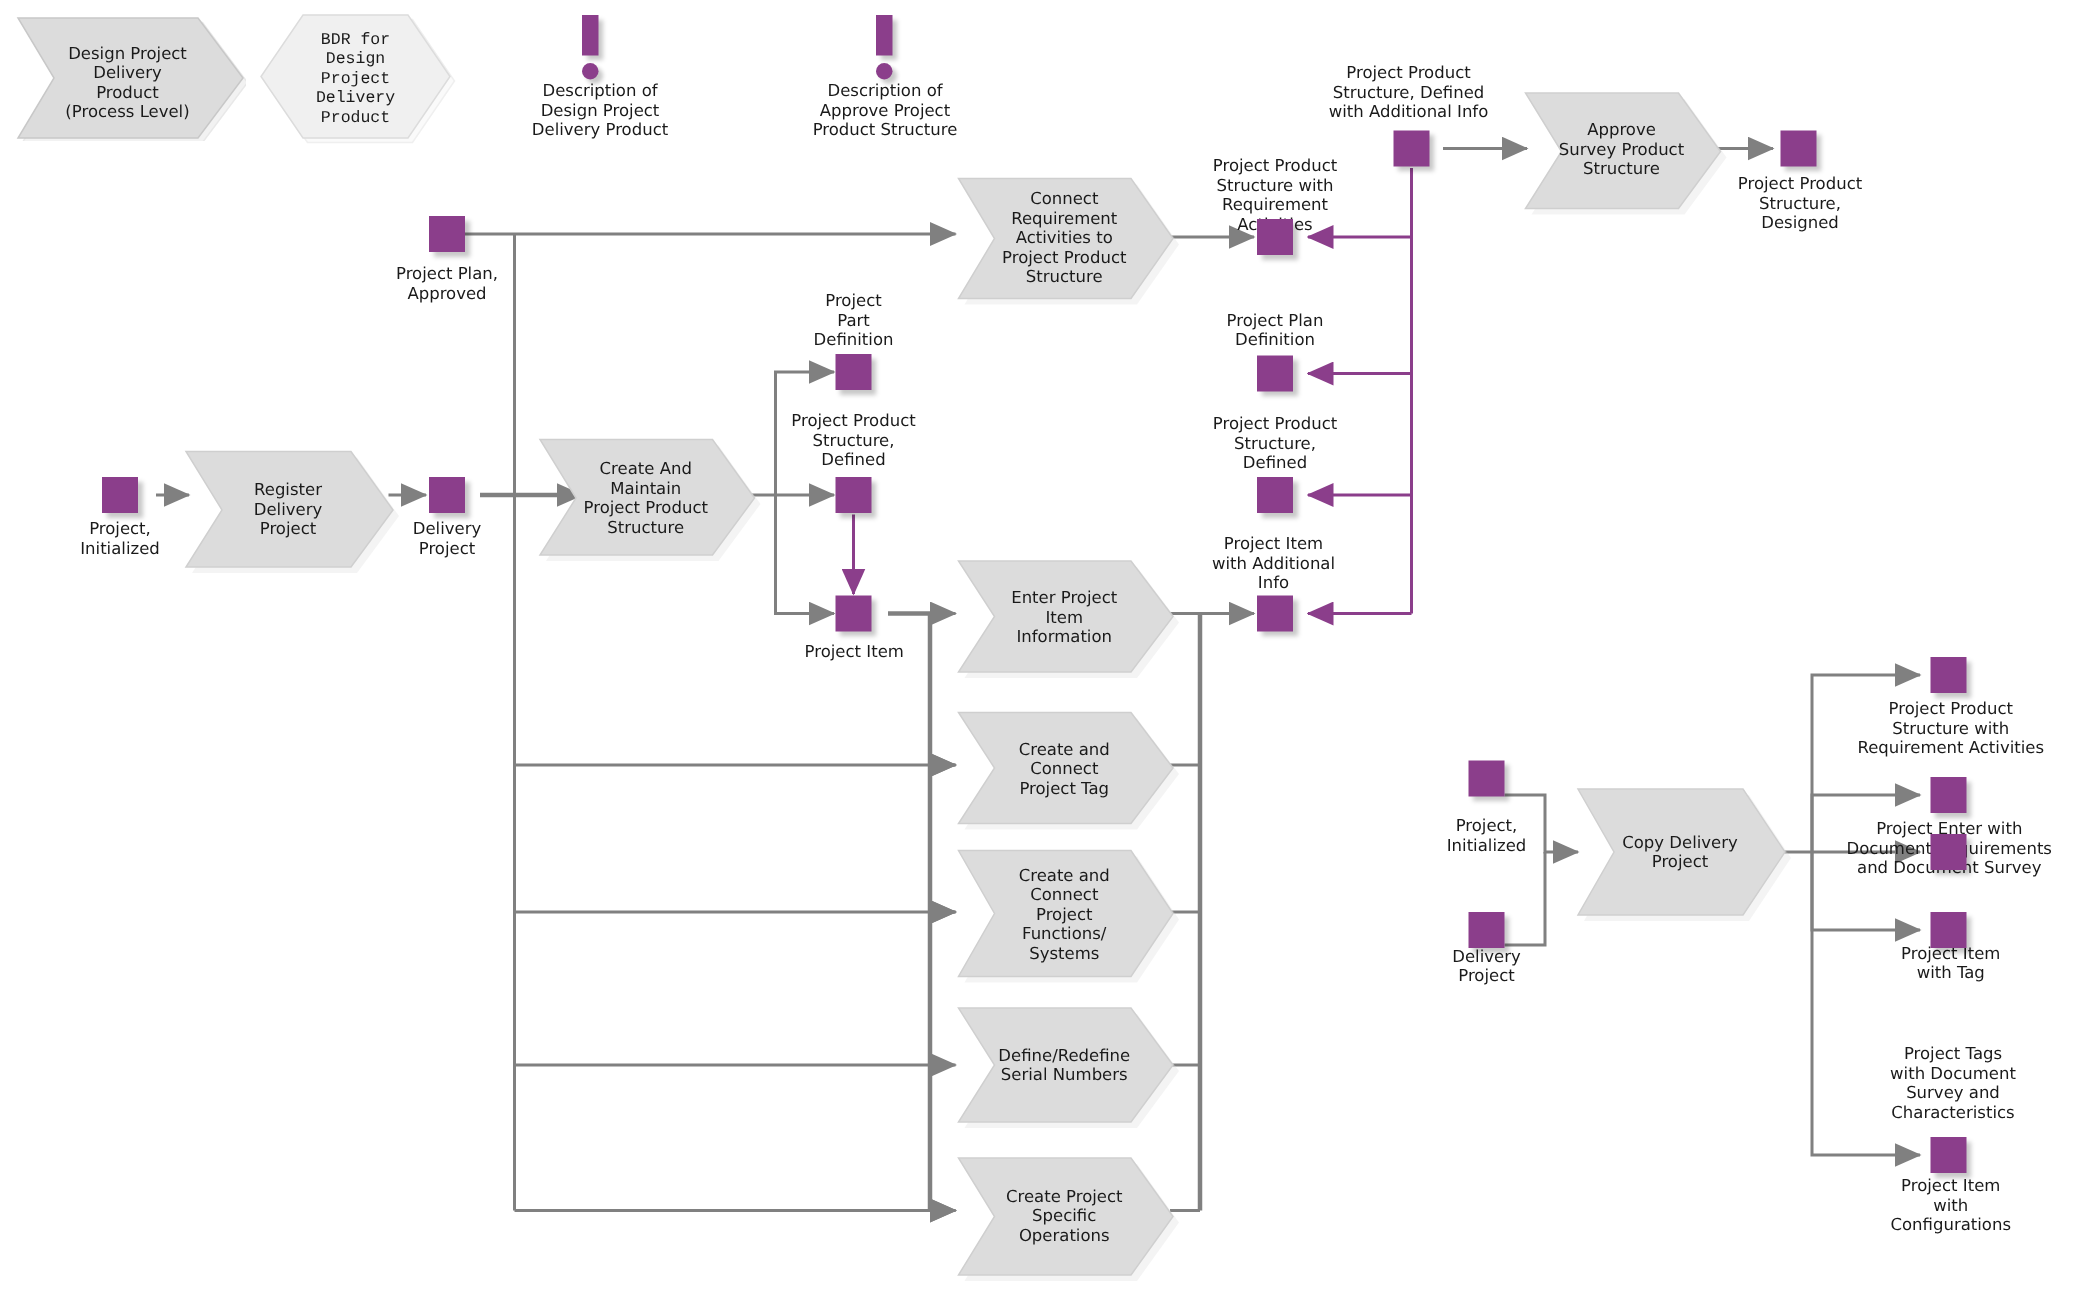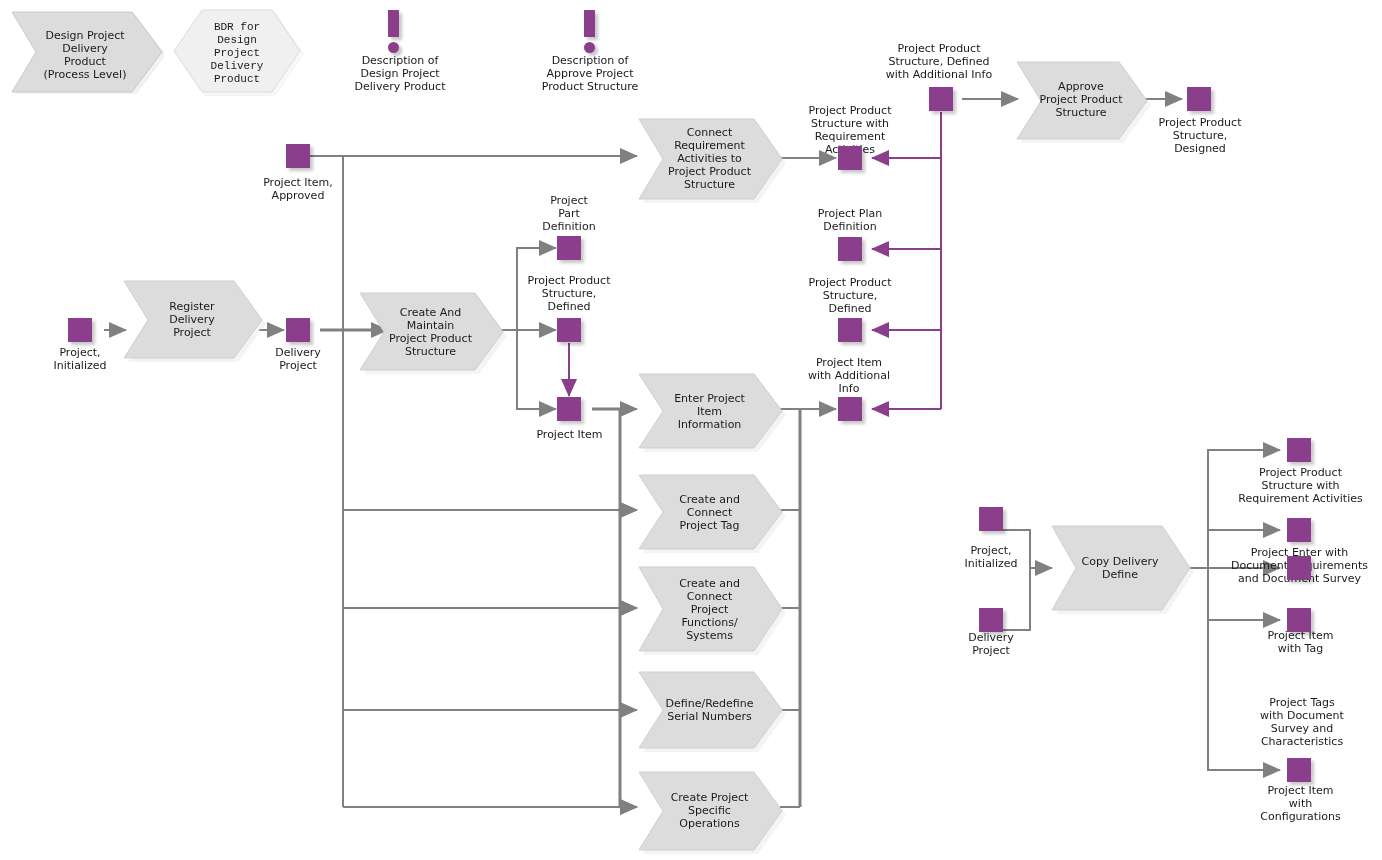--- a/index.html
+++ b/index.html
@@ -118,21 +118,21 @@
       <path d="M30,2 L100,2 L128,43 L100,84 L30,84 L2,43 Z" fill="#f0f0f0" stroke="#d2d2d2" transform="translate(3,3)" opacity=".35"></path>
       <path d="M30,2 L100,2 L128,43 L100,84 L30,84 L2,43 Z" fill="#f0f0f0" stroke="#dcdcdc"></path>
     </svg>
     <div class="proc-text" style="top:13px;">BDR for
 Design
 Project
 Delivery
 Product</div>
   </div>
 
-  <div class="node" style="left:122px;top:279px;width:140px;height:80px;">
+  <div class="node" style="left:122px;top:299px;width:140px;height:80px;">
     <svg width="146" height="86" style="position:absolute;left:0;top:0;">
       <path d="M2,2 L112,2 L140,41 L112,79 L2,79 L26,41 Z" fill="#dcdcdc" transform="translate(4,4)" opacity=".3"></path>
       <path d="M2,2 L112,2 L140,41 L112,79 L2,79 L26,41 Z" fill="#dcdcdc" stroke="#cfcfcf"></path>
     </svg>
     <div class="proc-text" style="top:21px;">Register
 Delivery
 Project</div>
   </div>
 
   <div class="node" style="left:358px;top:291px;width:145px;height:80px;">
@@ -157,21 +157,21 @@
 Project Product
 Structure</div>
   </div>
 
   <div class="node" style="left:1015px;top:60px;width:132px;height:80px;">
     <svg width="138" height="86" style="position:absolute;left:0;top:0;">
       <path d="M2,2 L104,2 L132,41 L104,79 L2,79 L26,41 Z" fill="#dcdcdc" transform="translate(4,4)" opacity=".3"></path>
       <path d="M2,2 L104,2 L132,41 L104,79 L2,79 L26,41 Z" fill="#dcdcdc" stroke="#cfcfcf"></path>
     </svg>
     <div class="proc-text" style="top:20px;">Approve
-Project Product
+Survey Product
 Structure</div>
   </div>
 
   <div class="node" style="left:637px;top:372px;width:145px;height:78px;">
     <svg width="151" height="84" style="position:absolute;left:0;top:0;">
       <path d="M2,2 L117,2 L145,39 L117,76 L2,76 L26,39 Z" fill="#dcdcdc" transform="translate(4,4)" opacity=".3"></path>
       <path d="M2,2 L117,2 L145,39 L117,76 L2,76 L26,39 Z" fill="#dcdcdc" stroke="#cfcfcf"></path>
     </svg>
     <div class="proc-text" style="top:20px;text-align:center;">Enter Project
 Item
@@ -218,21 +218,21 @@
     <div class="proc-text" style="top:27px;">Define/Redefine
 Serial Numbers</div>
   </div>
 
   <div class="node" style="left:1050px;top:524px;width:140px;height:88px;">
     <svg width="146" height="94" style="position:absolute;left:0;top:0;">
       <path d="M2,2 L112,2 L140,44 L112,86 L2,86 L26,44 Z" fill="#dcdcdc" transform="translate(4,4)" opacity=".3"></path>
       <path d="M2,2 L112,2 L140,44 L112,86 L2,86 L26,44 Z" fill="#dcdcdc" stroke="#cfcfcf"></path>
     </svg>
     <div class="proc-text" style="top:31px;">Copy Delivery
-Define</div>
+Project</div>
   </div>
 
   <div class="node" style="left:388px;top:10px;">
     <div class="excl-bar" style="left:0;top:0;"></div>
     <div class="excl-dot" style="left:0;top:32px;"></div>
   </div>
   <div class="lbl" style="left:330px;top:54px;width:140px;">Description of
 Design Project
 Delivery Product</div>
 
@@ -252,21 +252,21 @@
 
   <div class="sq-wrap" style="left:286px;top:318px;">
       <div class="sq"></div>
     </div>
   <div class="lbl" style="left:243px;top:346px;width:110px;">Delivery
 Project</div>
 
   <div class="sq-wrap" style="left:286px;top:144px;">
       <div class="sq"></div>
     </div>
-  <div class="lbl" style="left:242px;top:176px;width:112px;">Project Item,
+  <div class="lbl" style="left:242px;top:176px;width:112px;">Project Plan,
 Approved</div>
 
   <div class="lbl" style="left:519px;top:194px;width:100px;">Project
 Part
 Definition</div>
   <div class="sq-wrap" style="left:557px;top:236px;">
       <div class="sq"></div>
     </div>
 
   <div class="lbl" style="left:509px;top:274px;width:120px;">Project Product

